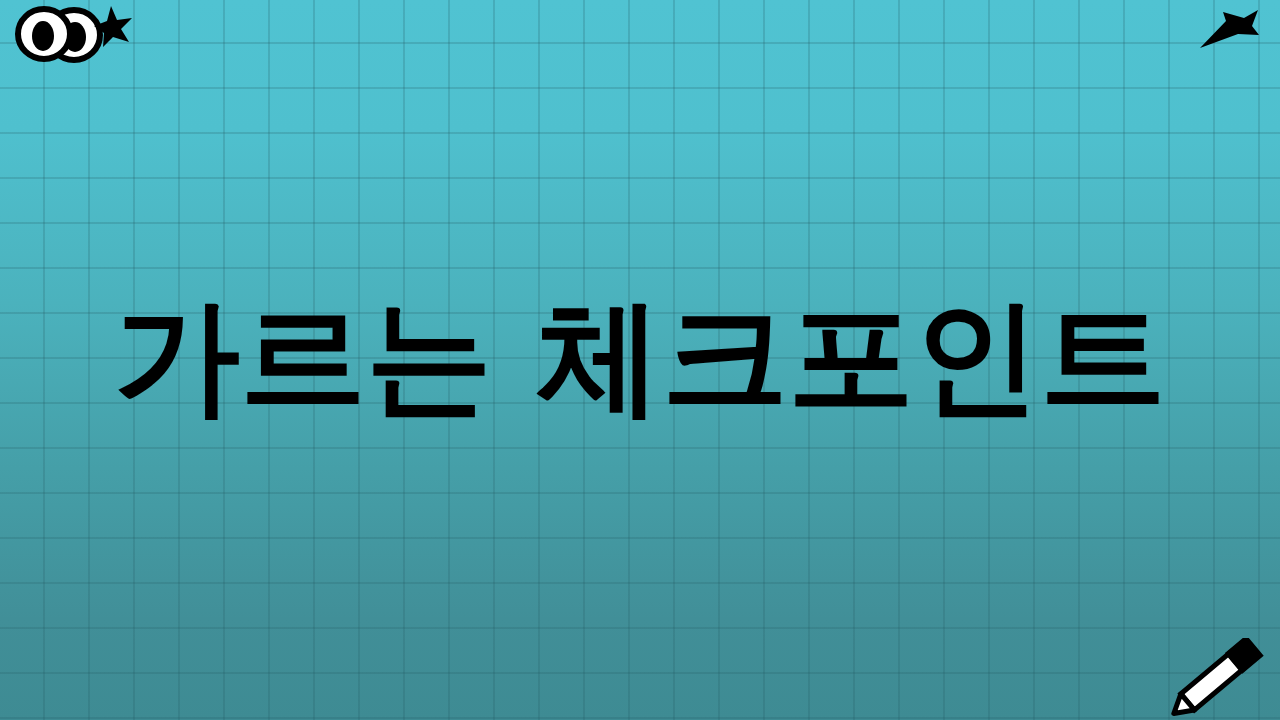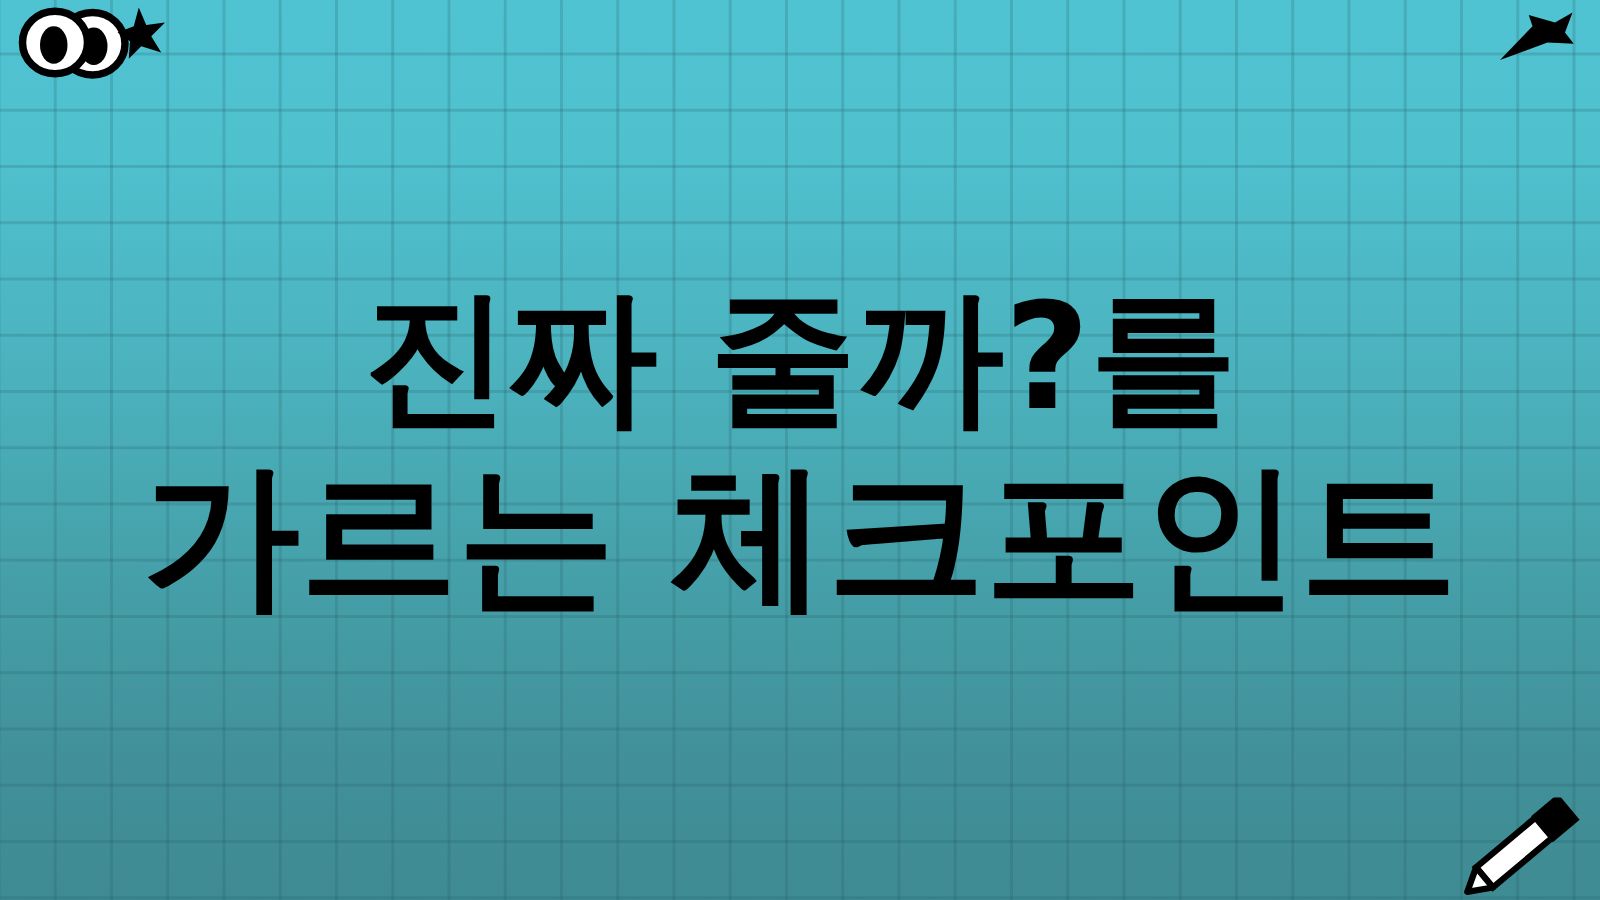--- a/index.html
+++ b/index.html
@@ -94,17 +94,16 @@
     <svg viewBox="0 0 118 78" width="118" height="78" xmlns="http://www.w3.org/2000/svg">
       <g transform="rotate(-40 59 39)">
         <rect x="22" y="30" width="62" height="21" fill="#ffffff" stroke="#000000" stroke-width="5"></rect>
         <path d="M22 30 L4 40.5 L22 51 Z" fill="#ffffff" stroke="#000000" stroke-width="5" stroke-linejoin="round"></path>
         <rect x="84" y="29" width="24" height="23" fill="#000000" stroke="#000000" stroke-width="4"></rect>
       </g>
     </svg>
   </div>
 
   <div id="headline">
-    <div class="head-line l1">진짜 줄까?를</div>
     <div class="head-line l2">가르는 체크포인트</div>
   </div>
 
 </div>
 
 </body></html>

